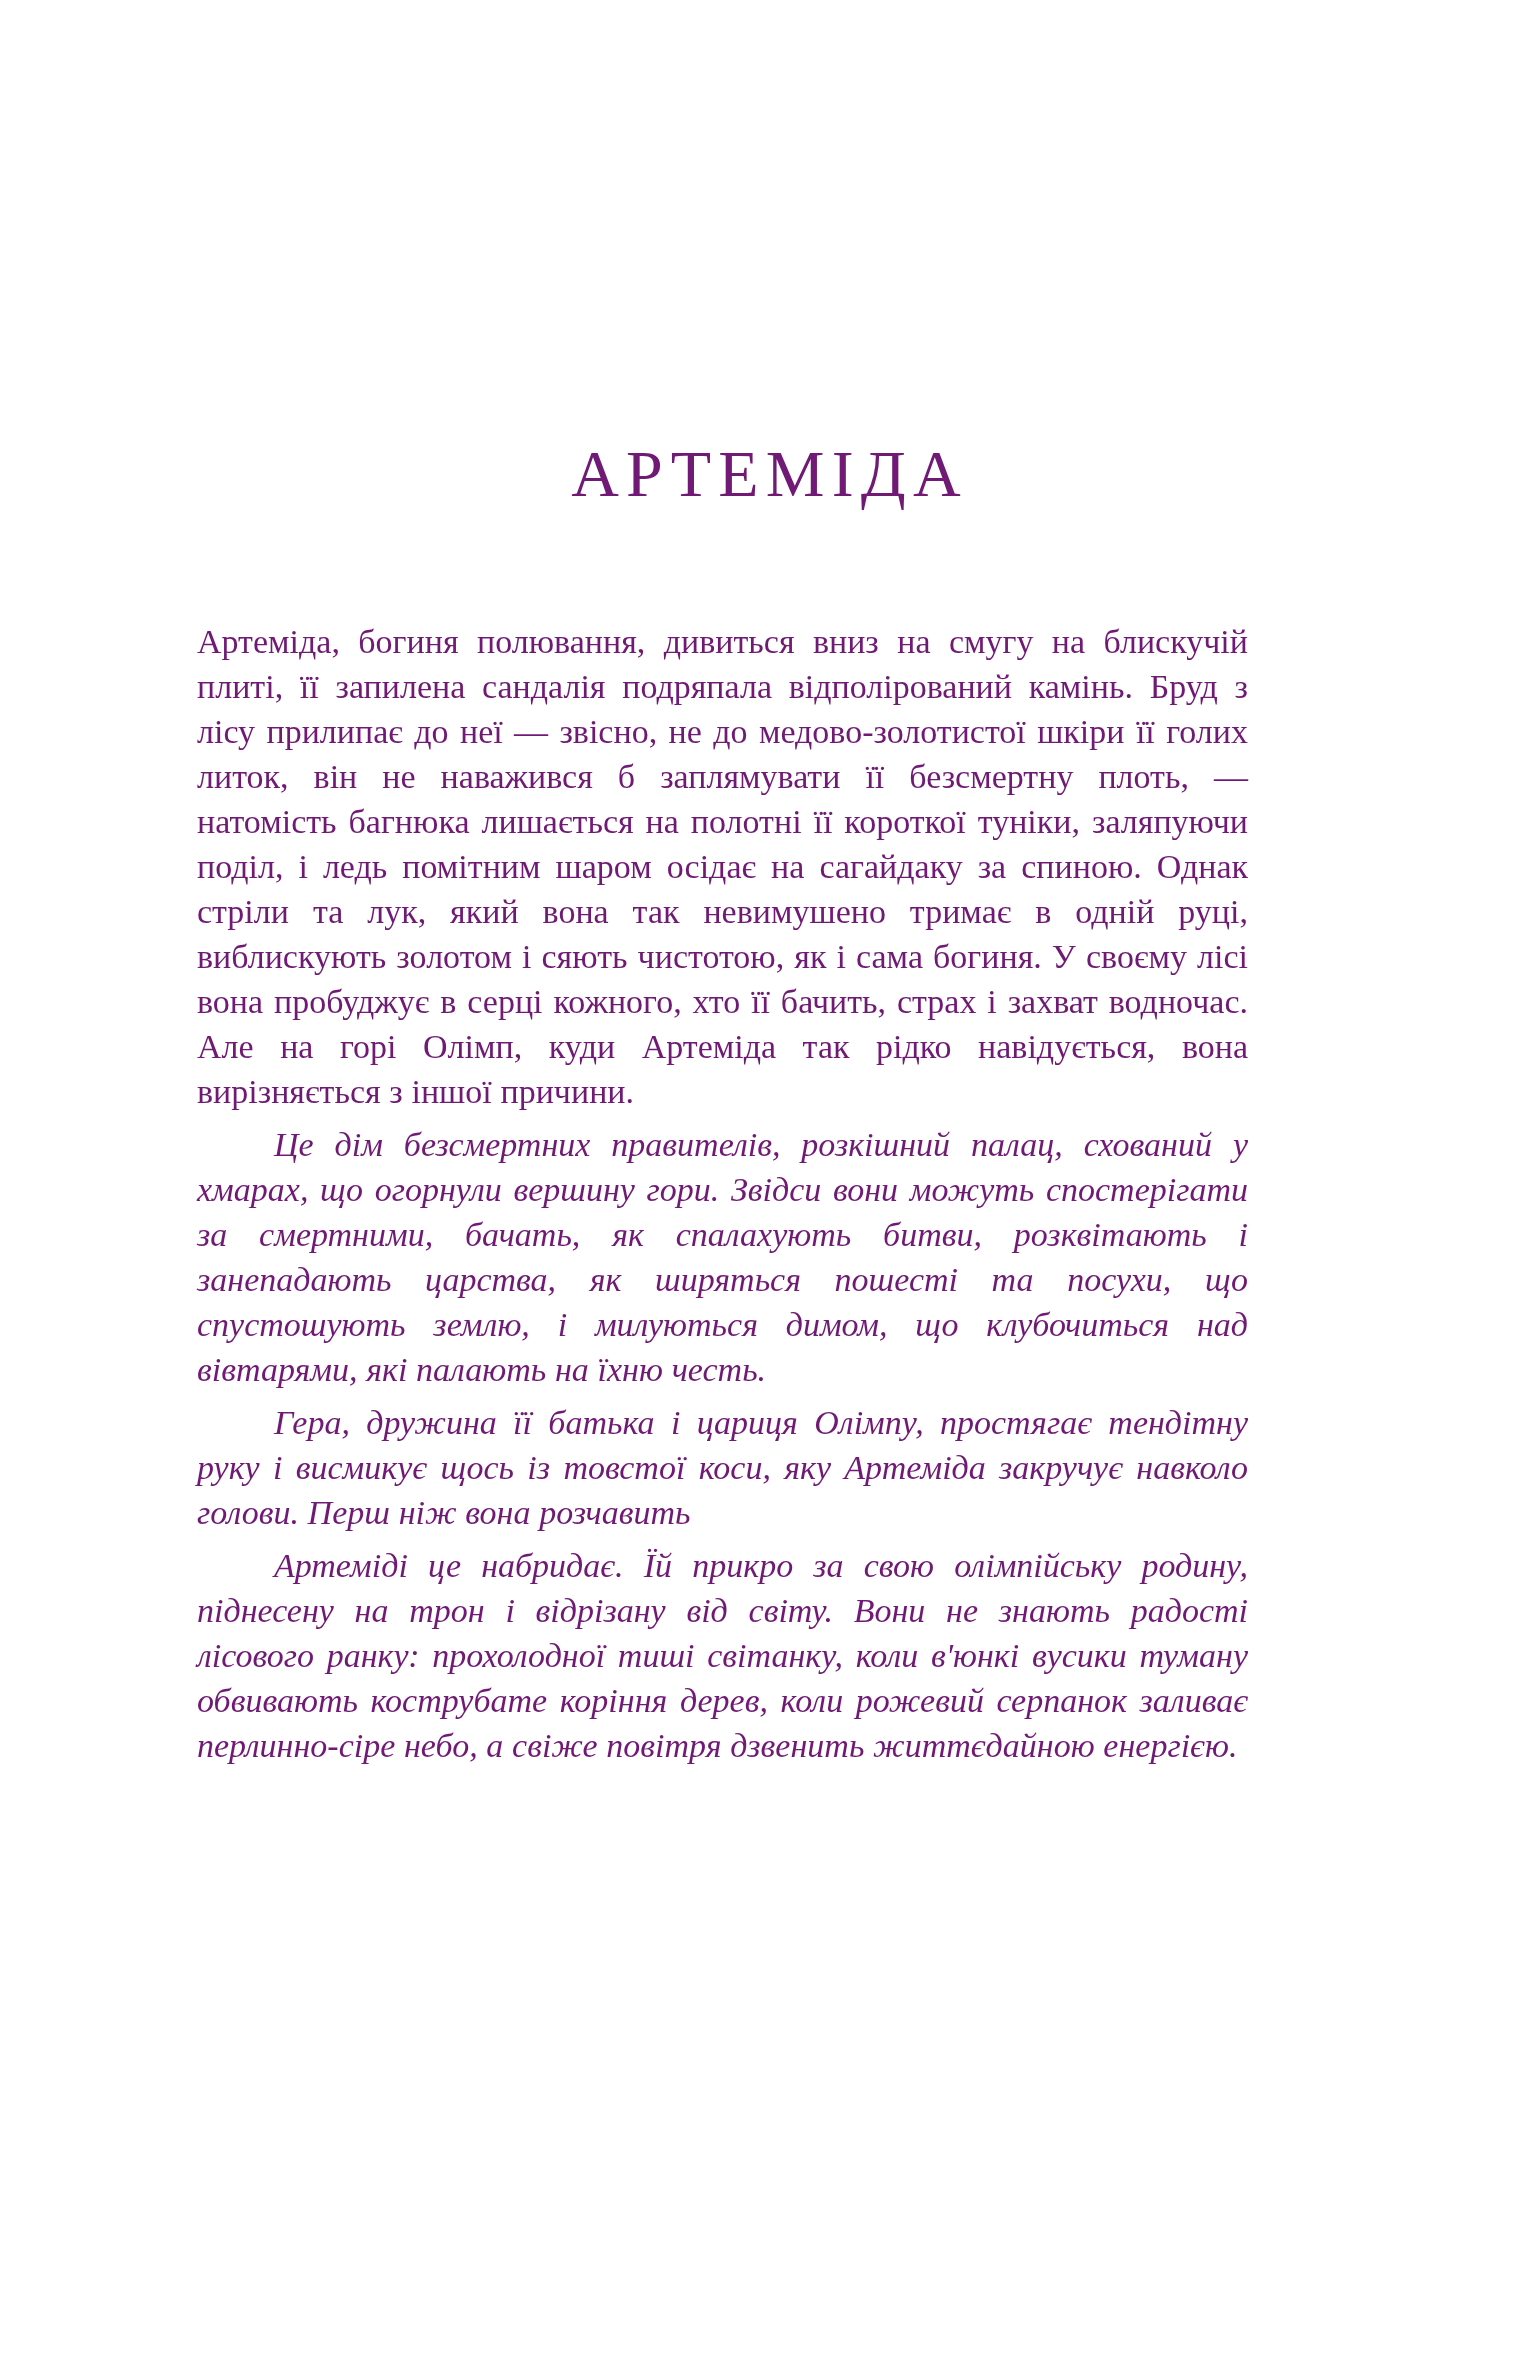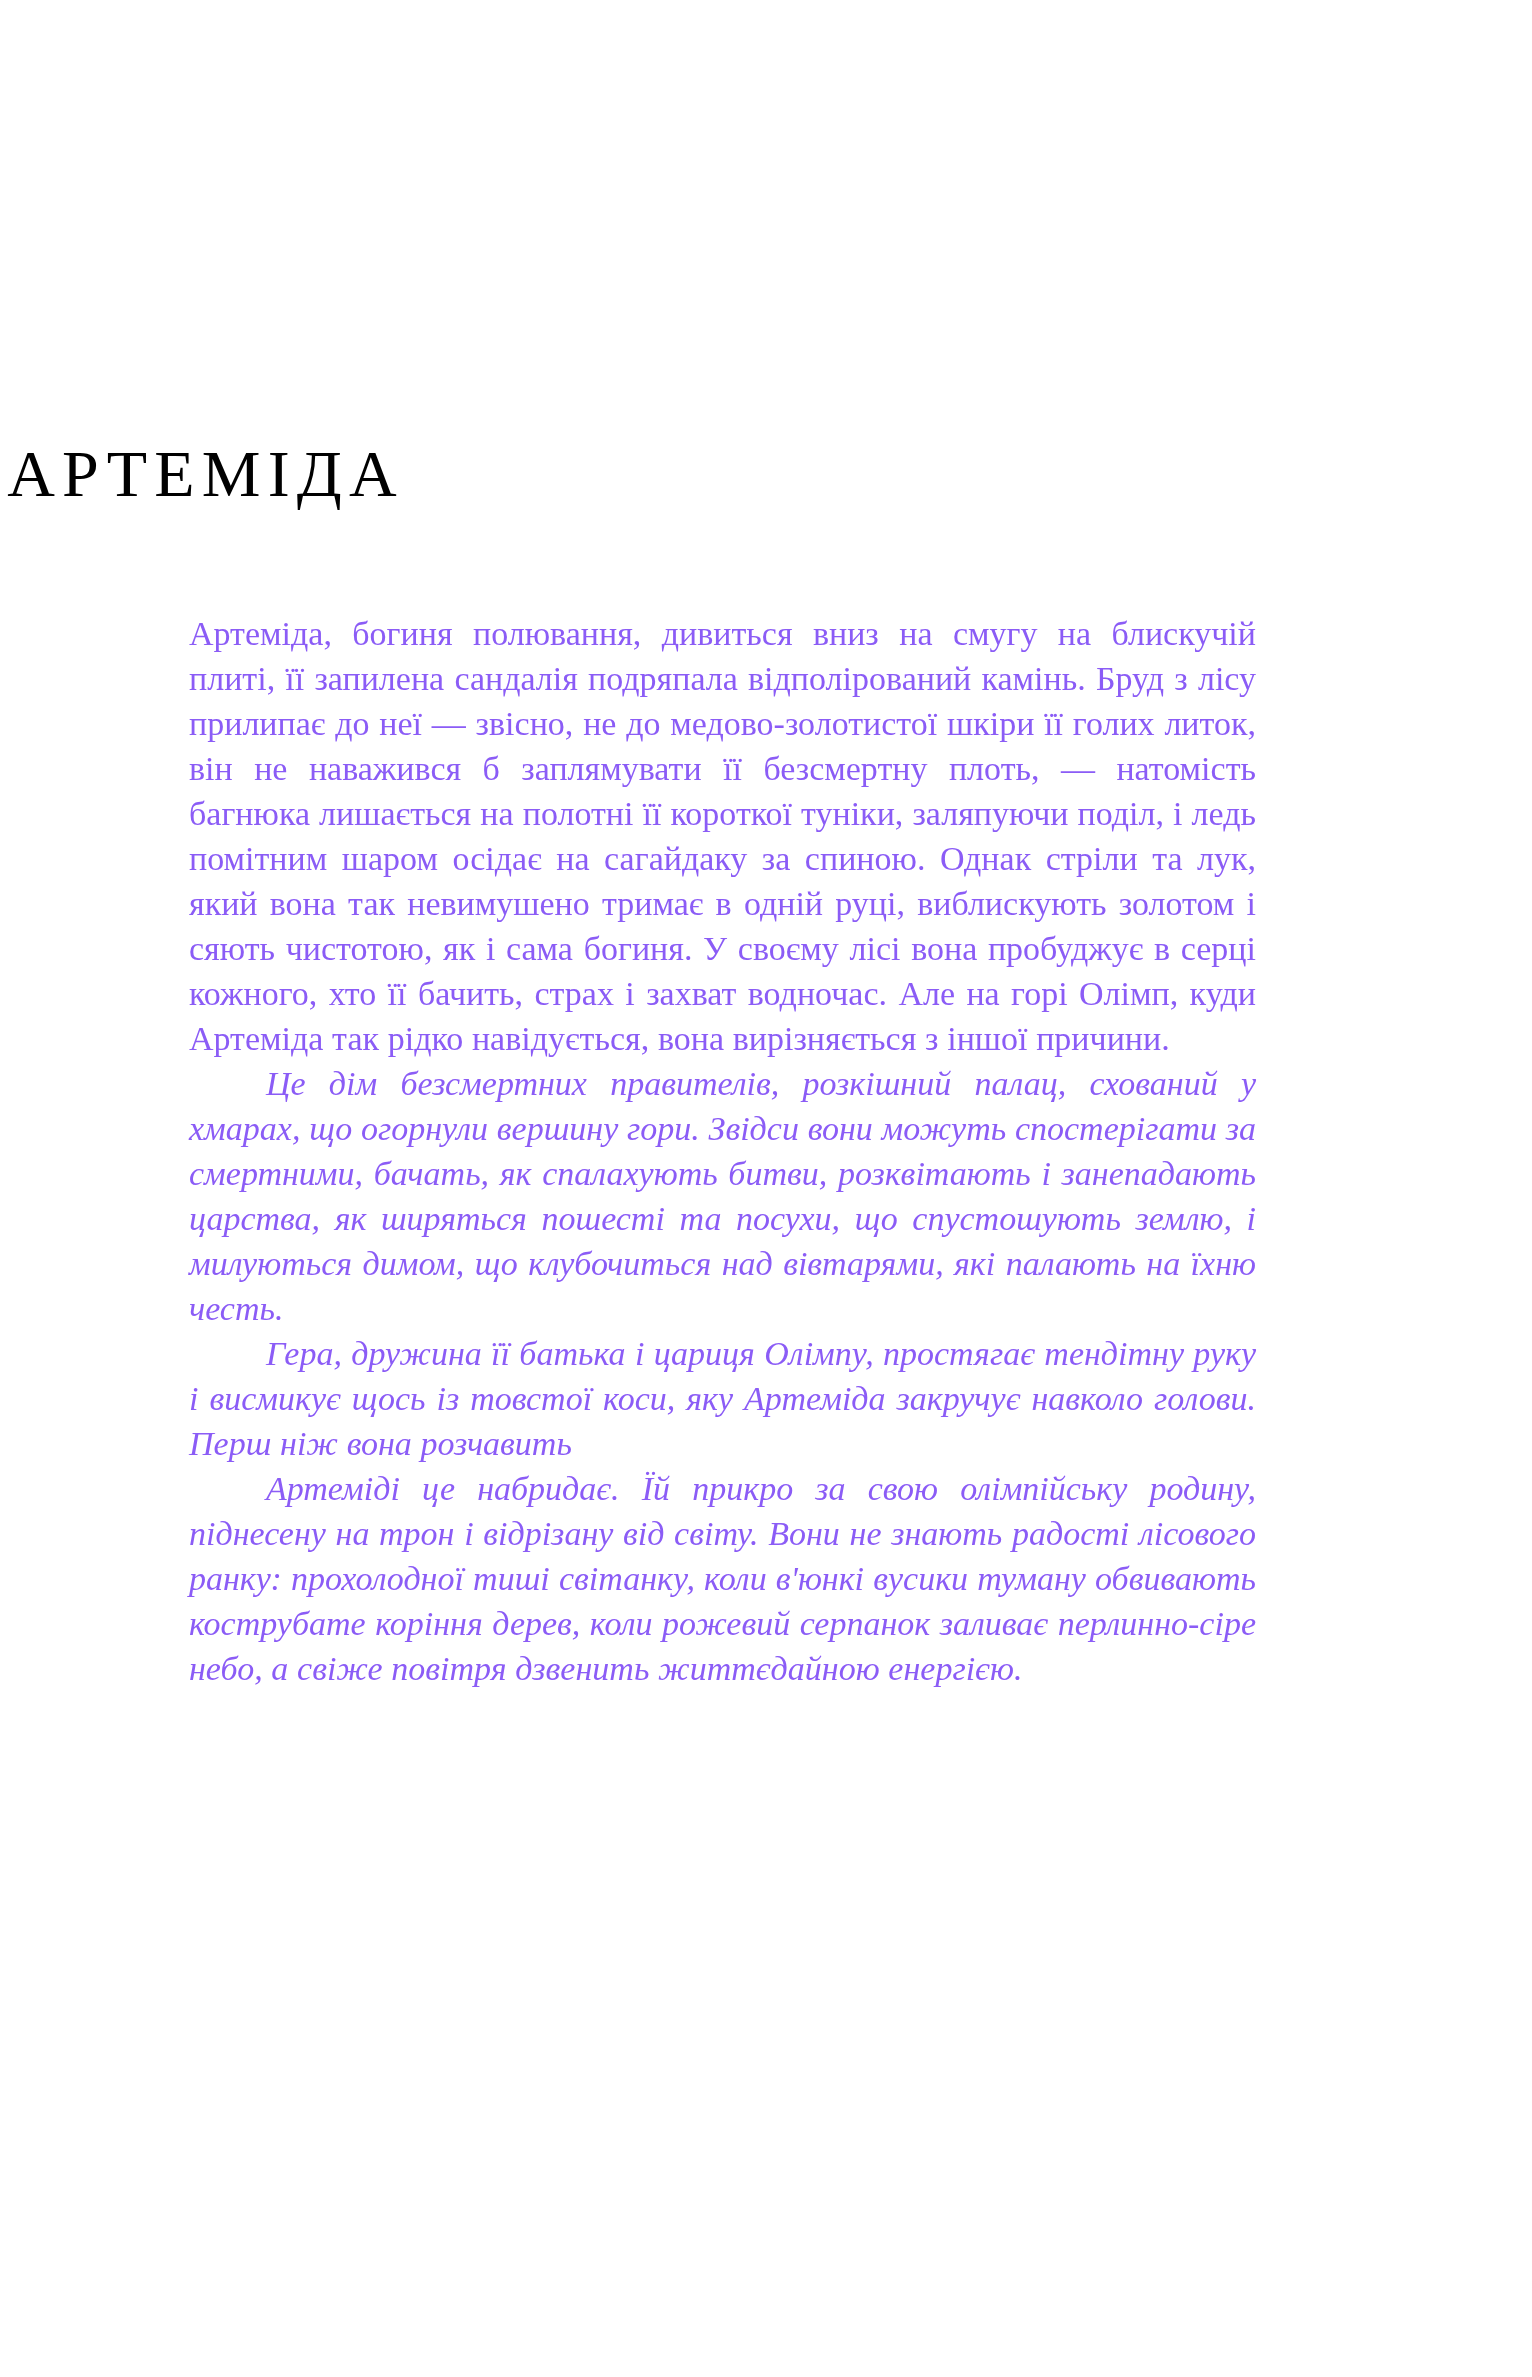--- a/index.html
+++ b/index.html
@@ -19,46 +19,46 @@
     font-family: "Liberation Serif", "DejaVu Serif", serif;
     color: #111111;
   }
 
   
   .chapter-title {
     position: absolute;
     top: 397px;
     left: 0;
     width: 1532px;
-    text-align: left;
+    text-align: center;
     font-family: "Liberation Serif", "DejaVu Serif", serif;
     font-size: 66px;
     font-weight: 400;
     letter-spacing: 7.2px;
     text-indent: 7.2px;       
     line-height: 1.0;
-    color: #000000;
+    color: #701a75;
     white-space: nowrap;
   }
 
   
   .text-column {
     position: absolute;
     top: 611px;
     left: 189px;
     width: 1067px;
   }
 
   .body-paragraph {
-    margin: 0;
+    margin: 8px;
     font-size: 34px;
     line-height: 45px;
     text-align: justify;
     text-justify: inter-word;
-    color: #8b5cf6;
+    color: #701a75;
     word-spacing: 0.2px;
     -webkit-font-smoothing: antialiased;
   }
 
   .body-paragraph.indented {
     text-indent: 77px;
     font-style: italic;
   }
 
   

